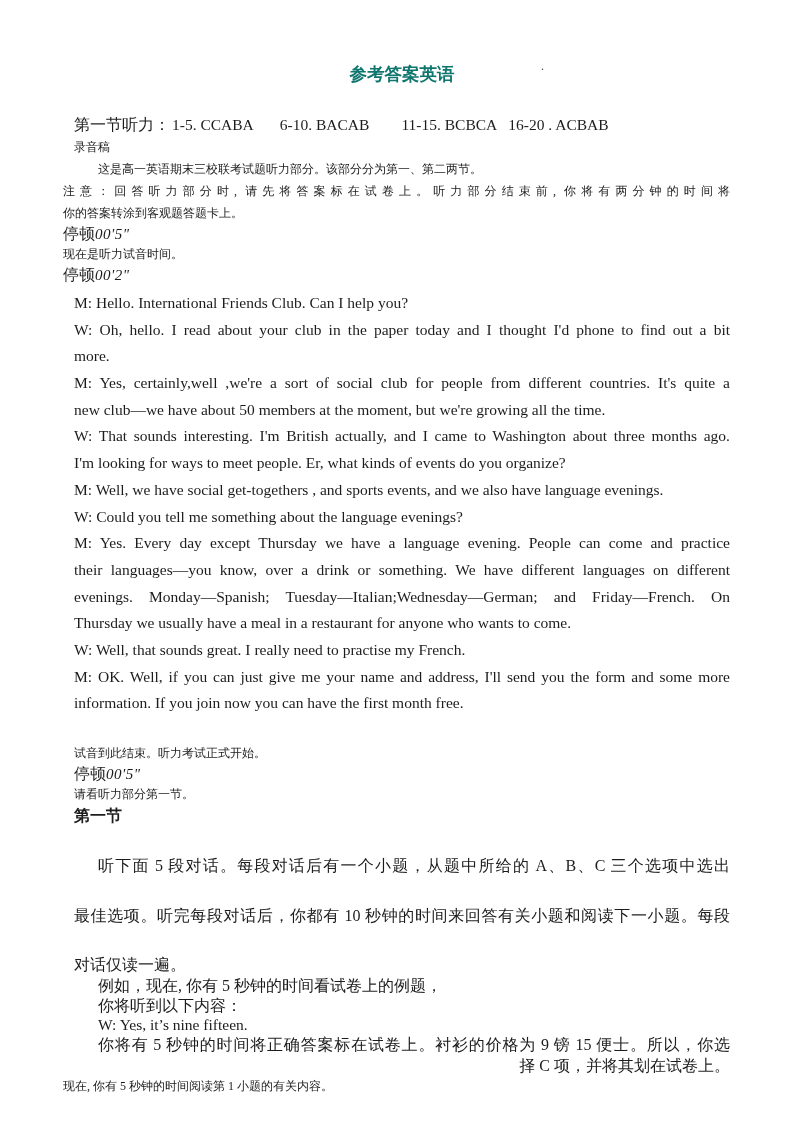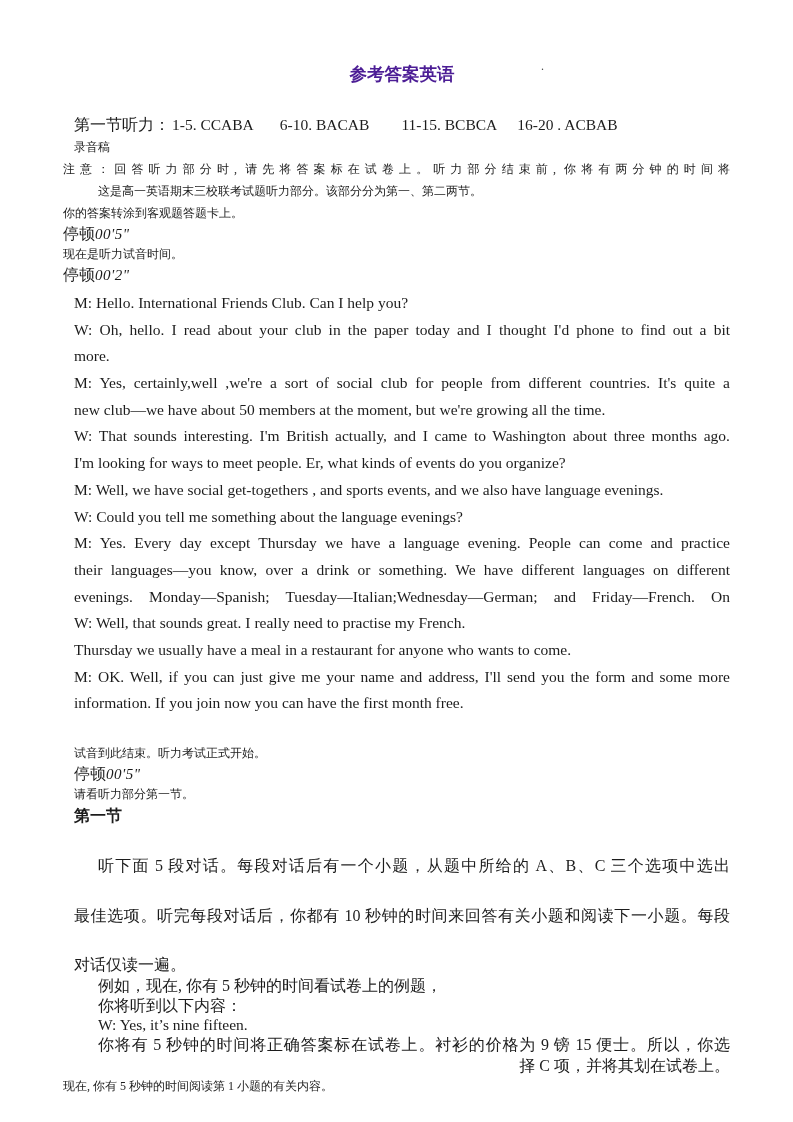--- a/index.html
+++ b/index.html
@@ -8,29 +8,29 @@
     width:793px;height:1122px;
     background:#ffffff;
     overflow:hidden;
     color:#1c1c1c;
     font-family:"Liberation Serif","DejaVu Serif",serif;
     margin:0 auto;
   }
   .content{padding:62px 63px 0 74px;}
   .title{
     font-size:17.5px;font-weight:bold;text-align:center;
-    line-height:24px;white-space:nowrap;color:#4c1d95;
+    line-height:24px;white-space:nowrap;color:#0f766e;
   }
   .cn{font-size:12px;line-height:22px;white-space:nowrap;}
   .answers-line{margin-top:28px;font-size:16px;line-height:22px;white-space:nowrap;}
   .answers-line .ans{font-size:15.5px;}
   .ans.g1{margin-left:2px;}
   .ans.g2{margin-left:26px;}
   .ans.g3{margin-left:32px;}
-  .ans.g4{margin-left:20px;}
+  .ans.g4{margin-left:11px;}
   .indent{text-indent:24px;}
   .outdent{margin-left:-11px;}
   .full{white-space:normal;text-align:justify;text-align-last:justify;height:22px;overflow:hidden;}
   .pause{font-size:16px;line-height:20px;white-space:nowrap;}
   .pause .val{font-style:italic;font-size:15px;letter-spacing:0.5px;}
   .soundcheck{line-height:21px;}
   .dialogue{margin-top:5px;}
   .dl{
     font-size:15.5px;line-height:26.7px;white-space:nowrap;
   }
@@ -58,22 +58,22 @@
 
   <div class="content">
 
     <div class="title">参考答案英语</div>
 
     <div class="answers-line">
       <span>第一节听力：</span><span class="ans g1">1-5. CCABA</span><span class="ans g2">6-10. BACAB</span><span class="ans g3">11-15. BCBCA</span><span class="ans g4">16-20 . ACBAB</span>
     </div>
 
     <div class="cn">录音稿</div>
+    <div class="cn indent">这是高一英语期末三校联考试题听力部分。该部分分为第一、第二两节。</div>
     <div class="cn outdent full">注意：回答听力部分时, 请先将答案标在试卷上。听力部分结束前, 你将有两分钟的时间将</div>
-    <div class="cn indent">这是高一英语期末三校联考试题听力部分。该部分分为第一、第二两节。</div>
     <div class="cn outdent">你的答案转涂到客观题答题卡上。</div>
 
     <div class="pause outdent">
       <span>停顿</span><span class="val">00'5"</span>
     </div>
     <div class="cn outdent soundcheck">现在是听力试音时间。</div>
     <div class="pause outdent">
       <span>停顿</span><span class="val">00'2"</span>
     </div>
 
@@ -83,22 +83,22 @@
       <div class="dl">more.</div>
       <div class="dl j">M: Yes, certainly,well ,we're a sort of social club for people from different countries. It's quite a</div>
       <div class="dl">new club—we have about 50 members at the moment, but we're growing all the time.</div>
       <div class="dl j">W: That sounds interesting. I'm British actually, and I came to Washington about three months ago.</div>
       <div class="dl">I'm looking for ways to meet people. Er, what kinds of events do you organize?</div>
       <div class="dl">M: Well, we have social get-togethers , and sports events, and we also have language evenings.</div>
       <div class="dl">W: Could you tell me something about the language evenings?</div>
       <div class="dl j">M: Yes. Every day except Thursday we have a language evening. People can come and practice</div>
       <div class="dl j">their languages—you know, over a drink or something. We have different languages on different</div>
       <div class="dl j">evenings. Monday—Spanish; Tuesday—Italian;Wednesday—German; and Friday—French. On</div>
+      <div class="dl">Thursday we usually have a meal in a restaurant for anyone who wants to come.</div>
       <div class="dl">W: Well, that sounds great. I really need to practise my French.</div>
-      <div class="dl">Thursday we usually have a meal in a restaurant for anyone who wants to come.</div>
       <div class="dl j">M: OK. Well, if you can just give me your name and address, I'll send you the form and some more</div>
       <div class="dl">information. If you join now you can have the first month free.</div>
     </div>
 
     <div class="closing">
       <div class="cn">试音到此结束。听力考试正式开始。</div>
       <div class="pause">
         <span>停顿</span><span class="val">00'5"</span>
       </div>
       <div class="cn">请看听力部分第一节。</div>

